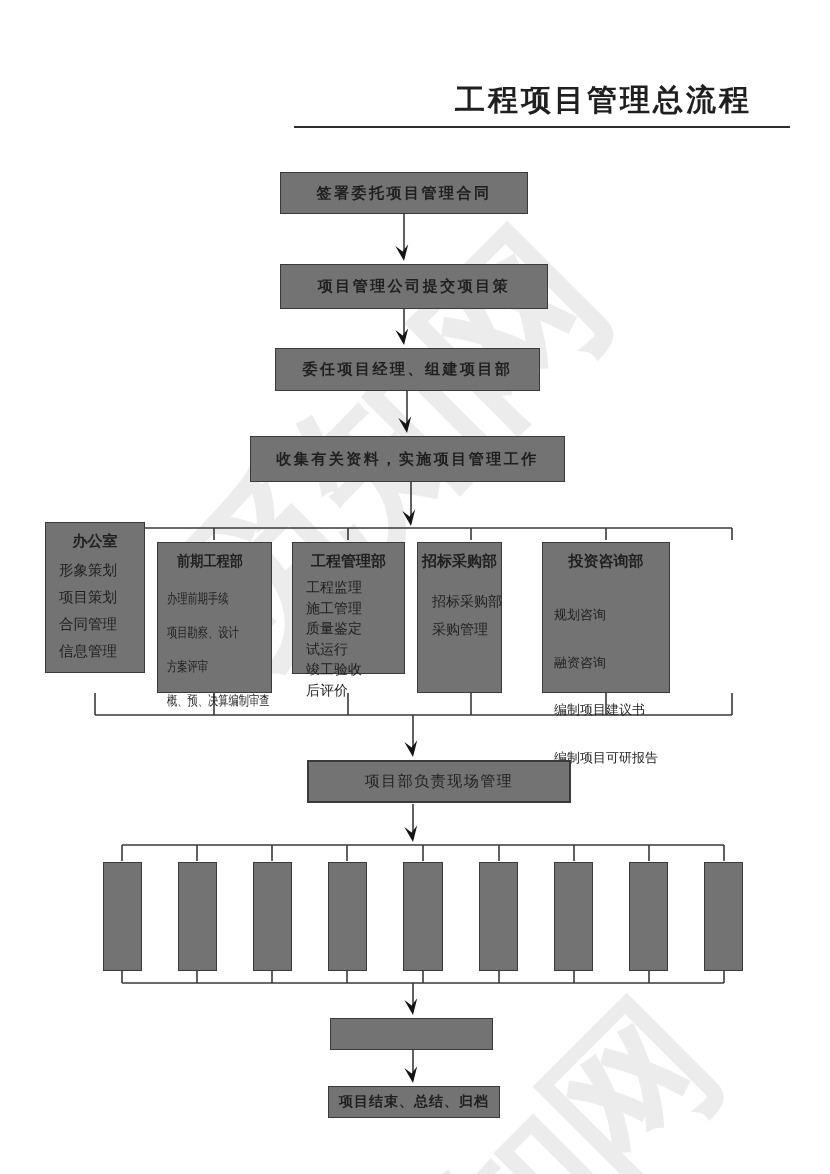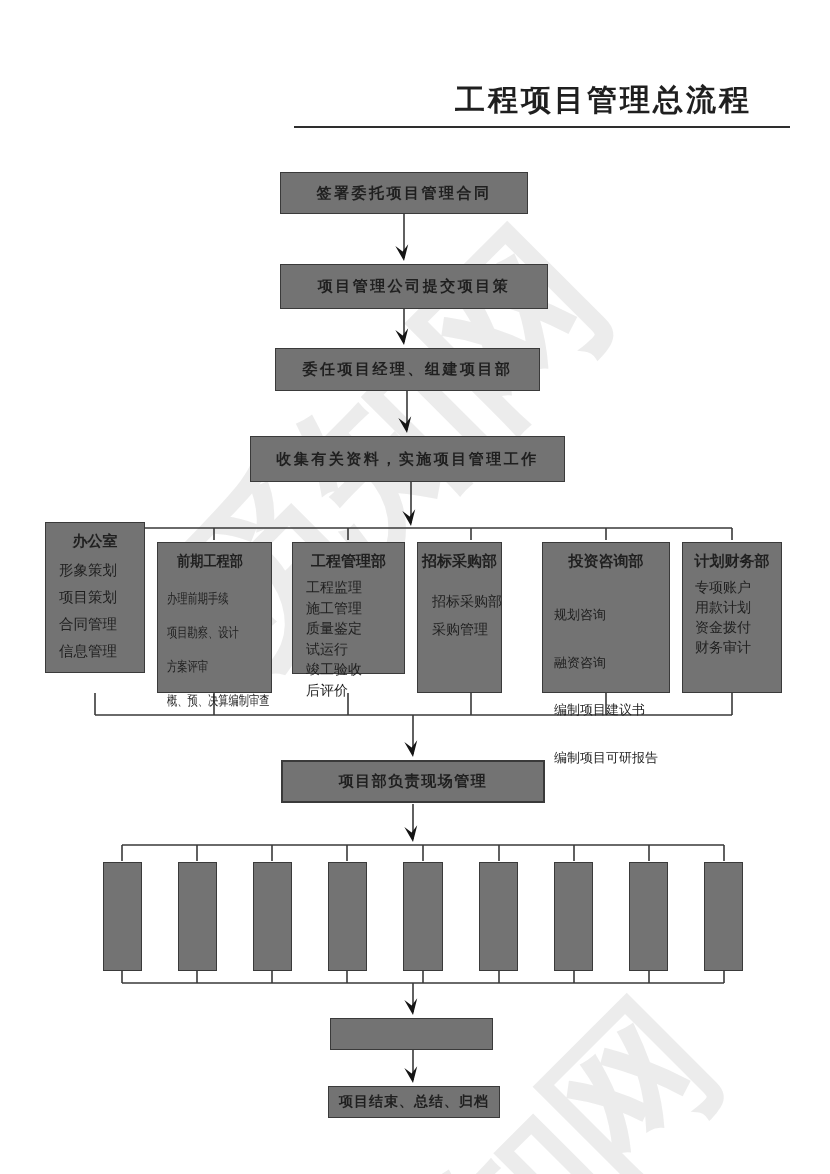--- a/index.html
+++ b/index.html
@@ -43,21 +43,21 @@
   .d2 .items span{transform:scaleX(0.76);}
   .d3 .items div{font-size:14px;line-height:20.5px;}
   .d4 .items{padding-top:16px;padding-left:14px;}
   .d4 .items div{font-size:14px;line-height:28px;}
   .d5 .items{padding-left:11px;}
   .d5 .items div{font-size:13px;line-height:19.5px;margin-top:28px;}
   .d6 .items{padding-left:12px;}
   .d6 .items div{font-size:14px;line-height:20px;}
   .site{
     display:flex;align-items:center;justify-content:center;
-    font-size:15px;font-weight:bold;letter-spacing:1.5px;border-width:2px;
+    font-size:15px;font-weight:normal;letter-spacing:1.5px;border-width:2px;margin-left:26px;
   }
   .final{
     display:flex;align-items:center;justify-content:center;
     font-size:14px;font-weight:600;letter-spacing:1px;border-width:1.8px;
   }
   .taskbox{border-width:1.8px;}
 </style>
 </head>
 <body>
 
@@ -146,29 +146,20 @@
   <div class="box dept d5" style="left:542px;top:542px;width:128px;height:151px;">
     <div class="hd">投资咨询部</div>
     <div class="items">
       <div>规划咨询</div>
       <div>融资咨询</div>
       <div>编制项目建议书</div>
       <div>编制项目可研报告</div>
     </div>
   </div>
 
-  <div class="box dept d6" style="left:682px;top:542px;width:100px;height:151px;">
-    <div class="hd">计划财务部</div>
-    <div class="items">
-      <div>专项账户</div>
-      <div>用款计划</div>
-      <div>资金拨付</div>
-      <div>财务审计</div>
-    </div>
-  </div>
 
   <div class="box site" style="left:281px;top:760px;width:264px;height:43px;">项目部负责现场管理</div>
 
   <div class="box taskbox" style="left:103px;top:862px;width:39px;height:109px;"></div>
   <div class="box taskbox" style="left:178px;top:862px;width:39px;height:109px;"></div>
   <div class="box taskbox" style="left:253px;top:862px;width:39px;height:109px;"></div>
   <div class="box taskbox" style="left:328px;top:862px;width:39px;height:109px;"></div>
   <div class="box taskbox" style="left:403px;top:862px;width:40px;height:109px;"></div>
   <div class="box taskbox" style="left:479px;top:862px;width:39px;height:109px;"></div>
   <div class="box taskbox" style="left:554px;top:862px;width:39px;height:109px;"></div>

